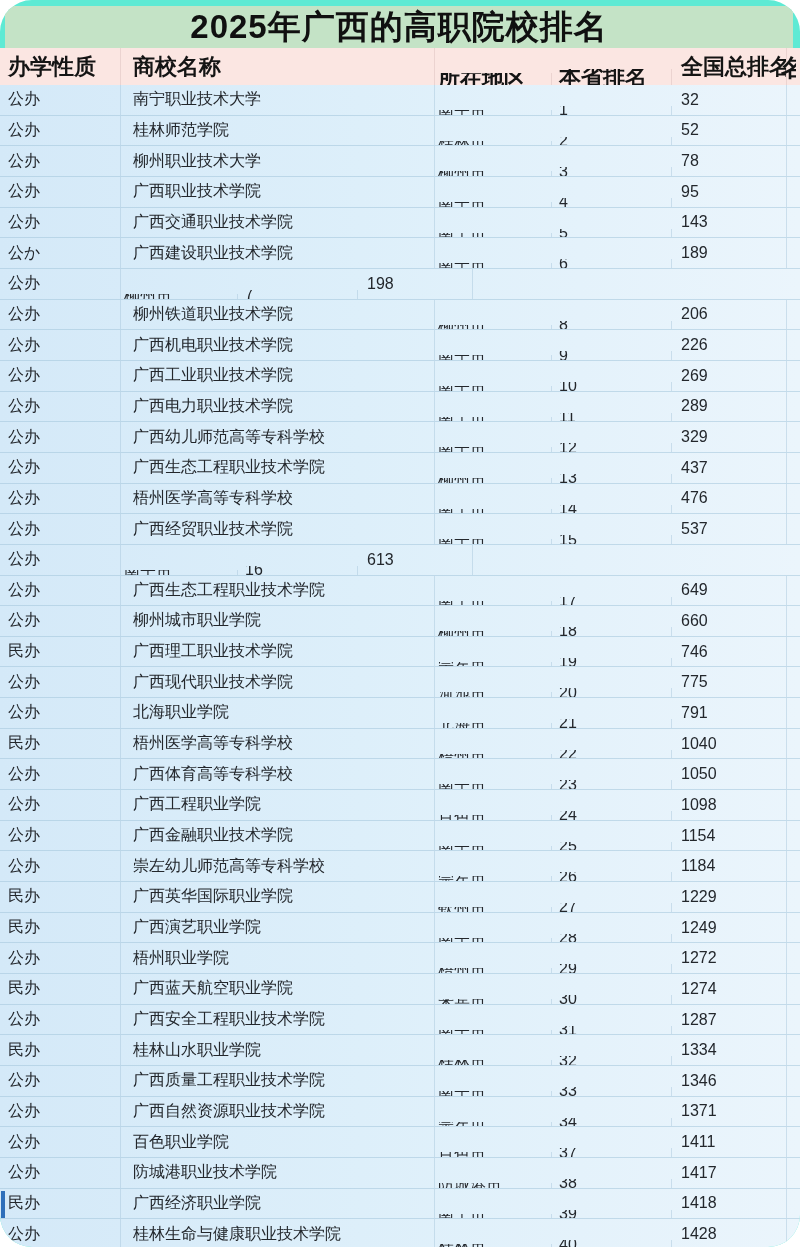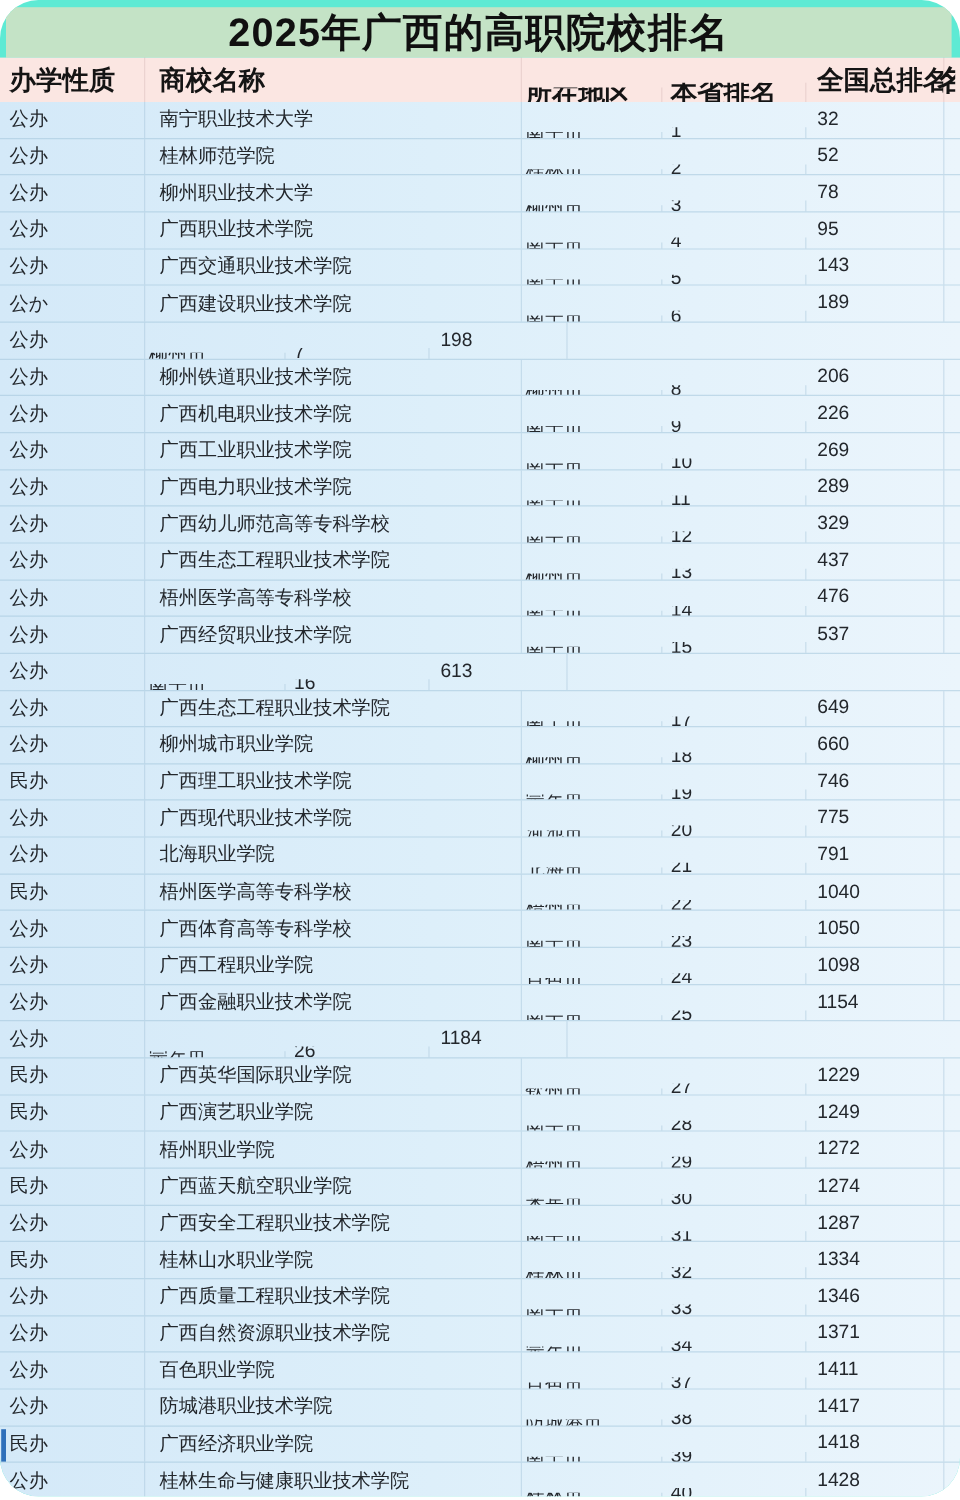--- a/index.html
+++ b/index.html
@@ -286,20 +286,21 @@
       <div class="row">
         <div class="cell c0">公办</div>
         <div class="cell c1">广西金融职业技术学院</div>
         <div class="cell c2">南宁市</div>
         <div class="cell c3">25</div>
         <div class="cell c4">1154</div>
         <div class="cell c5"></div>
       </div>
       <div class="row">
         <div class="cell c0">公办</div>
+        <div class="cell c1">崇左幼儿师范高等专科学校</div>
         <div class="cell c2">崇左市</div>
         <div class="cell c3">26</div>
         <div class="cell c4">1184</div>
         <div class="cell c5"></div>
       </div>
       <div class="row">
         <div class="cell c0">民办</div>
         <div class="cell c1">广西英华国际职业学院</div>
         <div class="cell c2">钦州市</div>
         <div class="cell c3">27</div>

